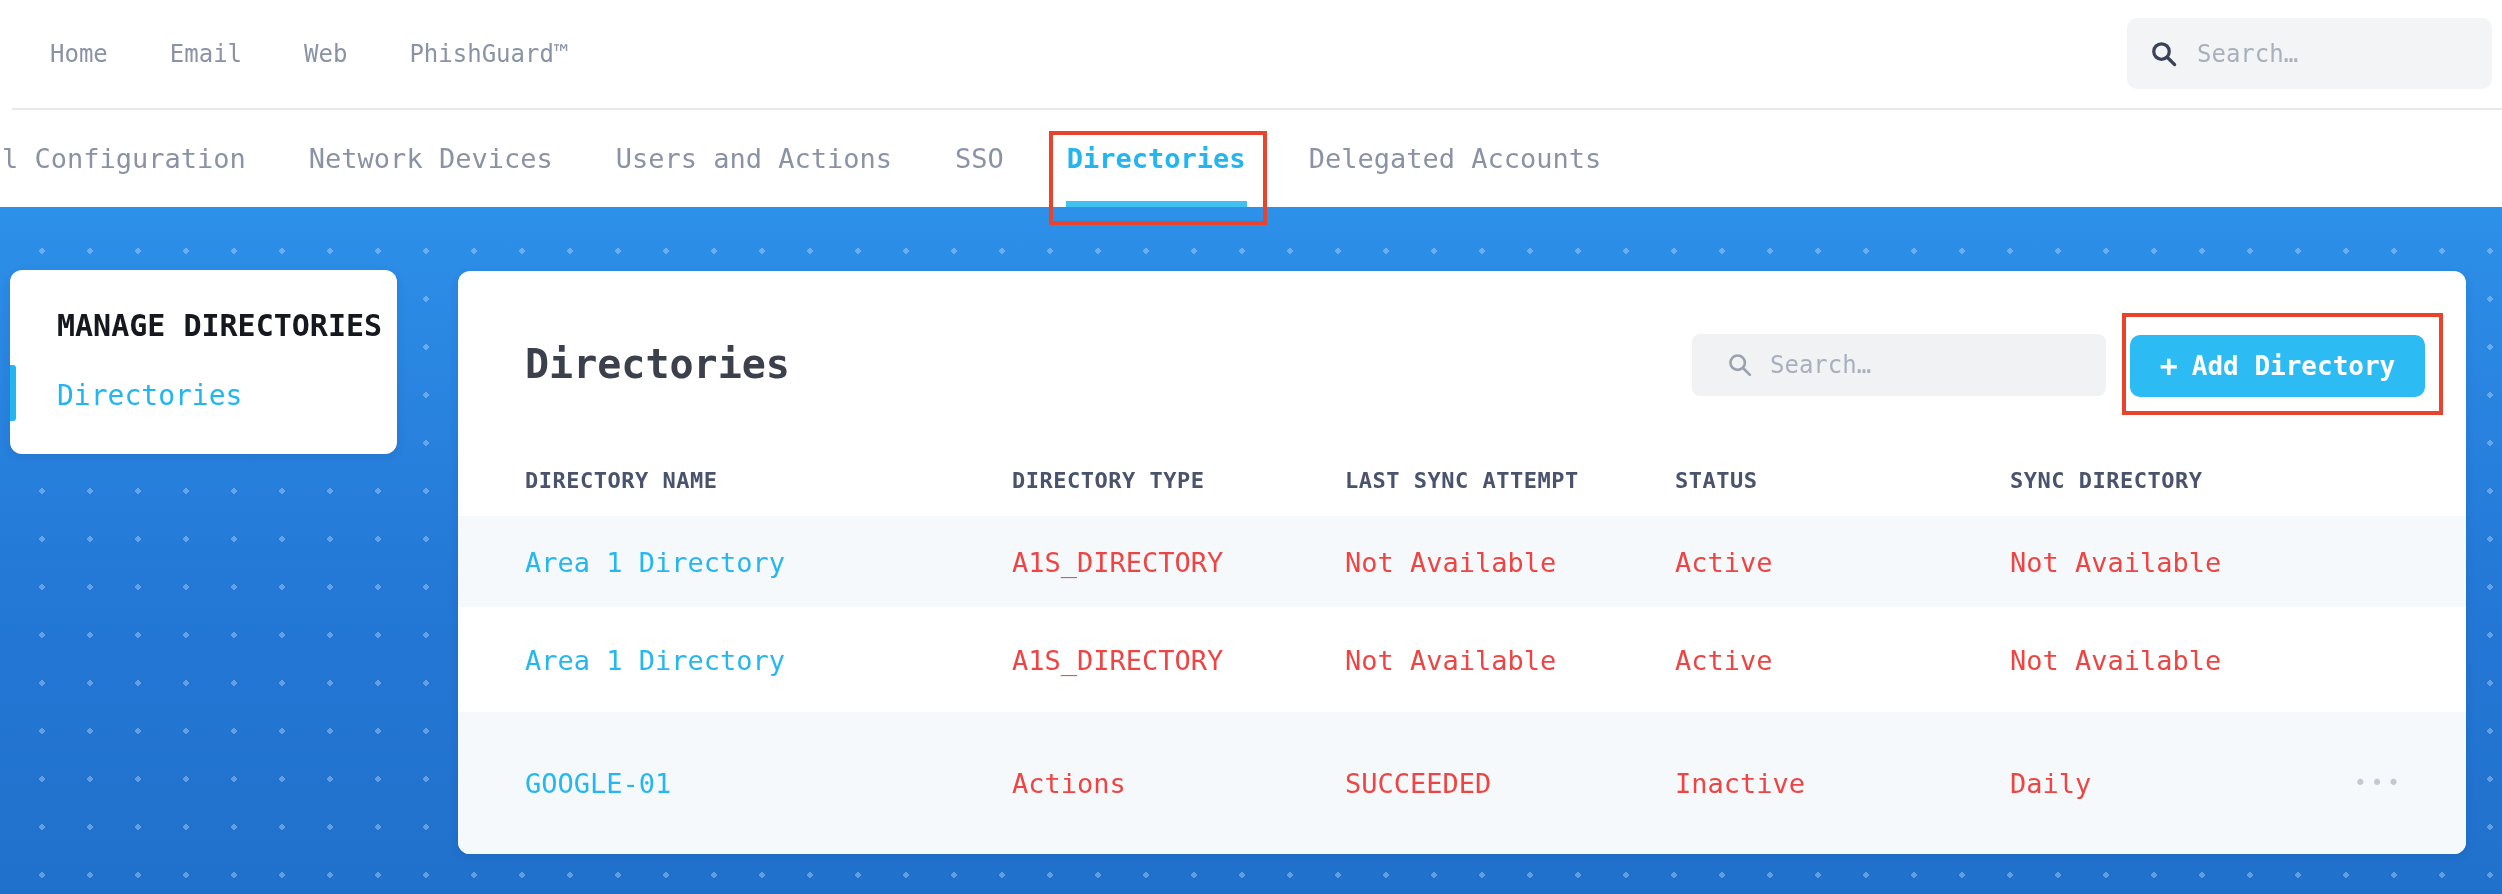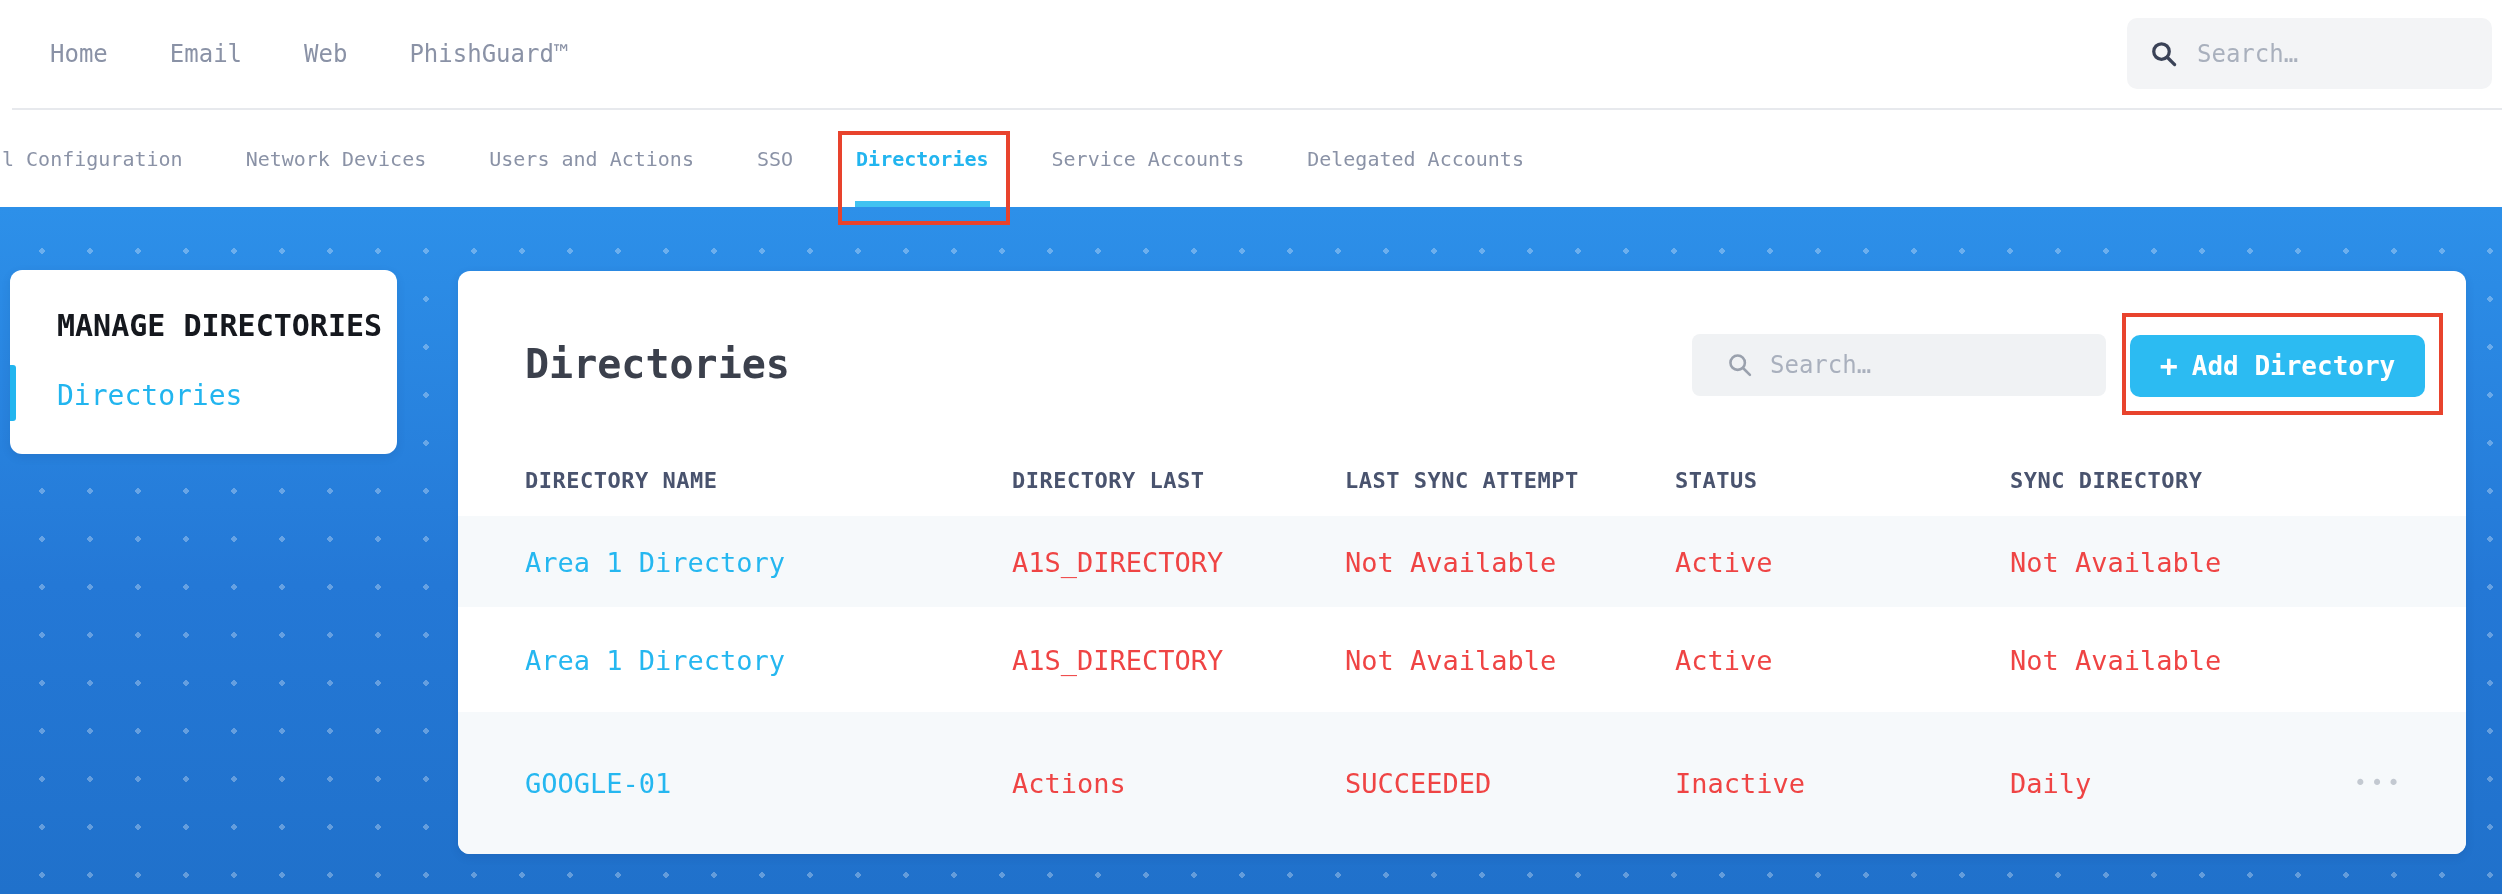--- a/index.html
+++ b/index.html
@@ -14,21 +14,21 @@
   .topsearch { position:absolute; right:22px; top:18px; width:365px; height:71px;
     background:#F3F4F6; border-radius:10px; display:flex; align-items:center; padding-left:22px; }
   .topsearch svg { flex:0 0 auto; }
   .topsearch input { border:none; outline:none; background:transparent; margin-left:18px;
     font-family:inherit; font-size:24px; color:#3A4257; width:250px; }
   .topsearch input::placeholder { color:#A9B0BD; }
 
   
   .tabbar { position:relative; width:2502px; height:97px; background:#fff;
     display:flex; align-items:center; gap:63px; padding-left:2px; z-index:5; }
-  .tab { position:relative; font-size:20px; color:#8A92A6; cursor:pointer;
+  .tab { position:relative; font-size:27px; color:#8A92A6; cursor:pointer;
     white-space:nowrap; height:100%; display:flex; align-items:center; }
   .tab.active { color:#22B5EF; font-weight:bold; }
   .tab-underline { position:absolute; left:-1px; right:-1px; bottom:0; height:6px;
     background:#40C2F1; }
   .tab-annotation { position:absolute; left:-18px; right:-21px; top:21px; bottom:-18px;
     border:4px solid #E8432D; pointer-events:none; }
 
   
   .content { position:relative; width:2502px; height:687px;
     background:linear-gradient(180deg,#2D90E9 0%,#2478D6 55%,#2071CB 100%); }
@@ -105,21 +105,20 @@
 <nav class="tabbar">
   <span class="tab">l Configuration</span>
   <span class="tab">Network Devices</span>
   <span class="tab">Users and Actions</span>
   <span class="tab">SSO</span>
   <span class="tab active">
     <span>Directories</span>
     <span class="tab-underline"></span>
     <span class="tab-annotation"></span>
   </span>
-  <span class="tab">Service Accounts</span>
   <span class="tab">Delegated Accounts</span>
 </nav>
 
 <main class="content">
 
   <section class="card sidecard">
     <div class="sidecard-heading">MANAGE DIRECTORIES</div>
     <span class="sidecard-activebar"></span>
     <div class="sidecard-item">Directories</div>
   </section>
@@ -140,21 +139,21 @@
     <div class="addbtn-wrap">
       <button class="addbtn">
         <span class="plus">+</span>
         <span>Add Directory</span>
       </button>
       <span class="btn-annotation"></span>
     </div>
 
     <div class="thead">
       <span class="hcell c1">DIRECTORY NAME</span>
-      <span class="hcell c2">DIRECTORY LAST</span>
+      <span class="hcell c2">DIRECTORY TYPE</span>
       <span class="hcell c3">LAST SYNC ATTEMPT</span>
       <span class="hcell c4">STATUS</span>
       <span class="hcell c5">SYNC DIRECTORY</span>
     </div>
 
     <div class="trow shaded row1">
       <span class="cell link c1">Area 1 Directory</span>
       <span class="cell c2">A1S_DIRECTORY</span>
       <span class="cell c3">Not Available</span>
       <span class="cell c4">Active</span>

